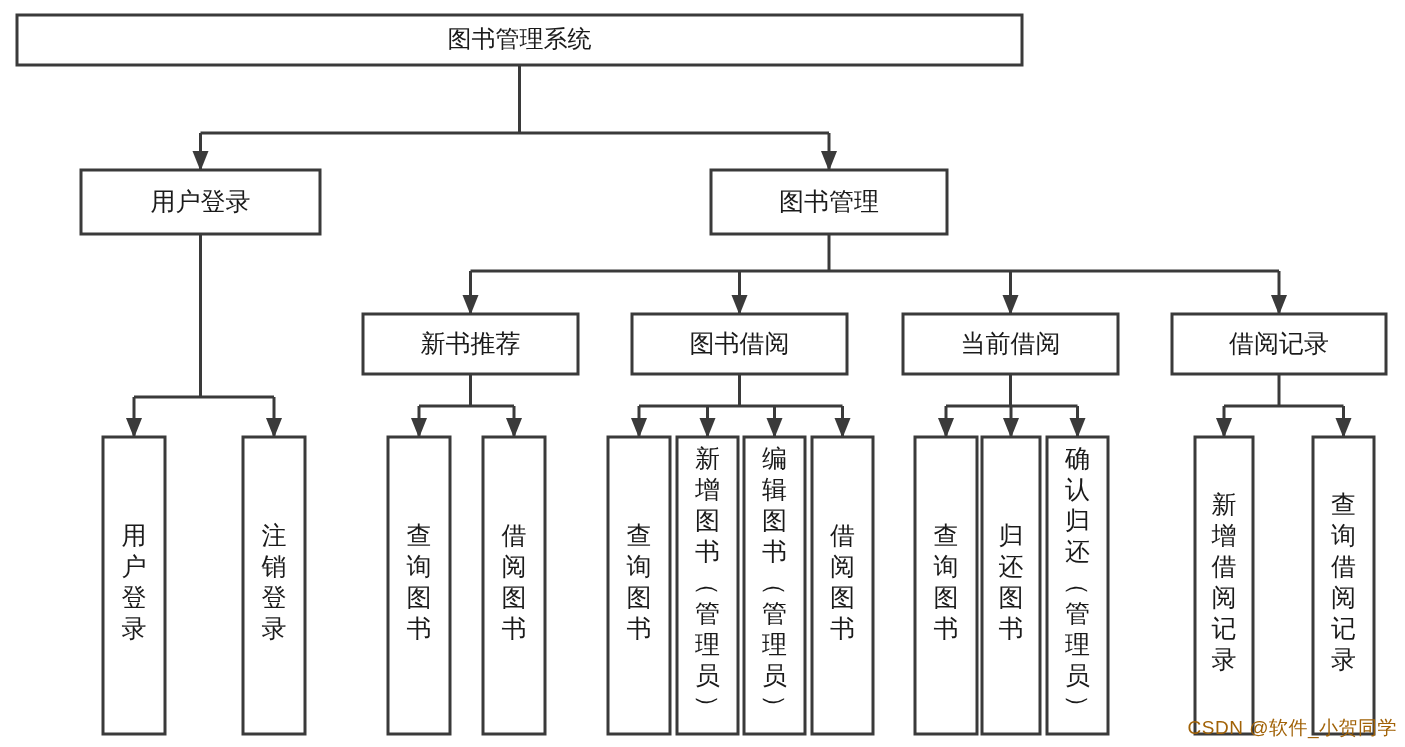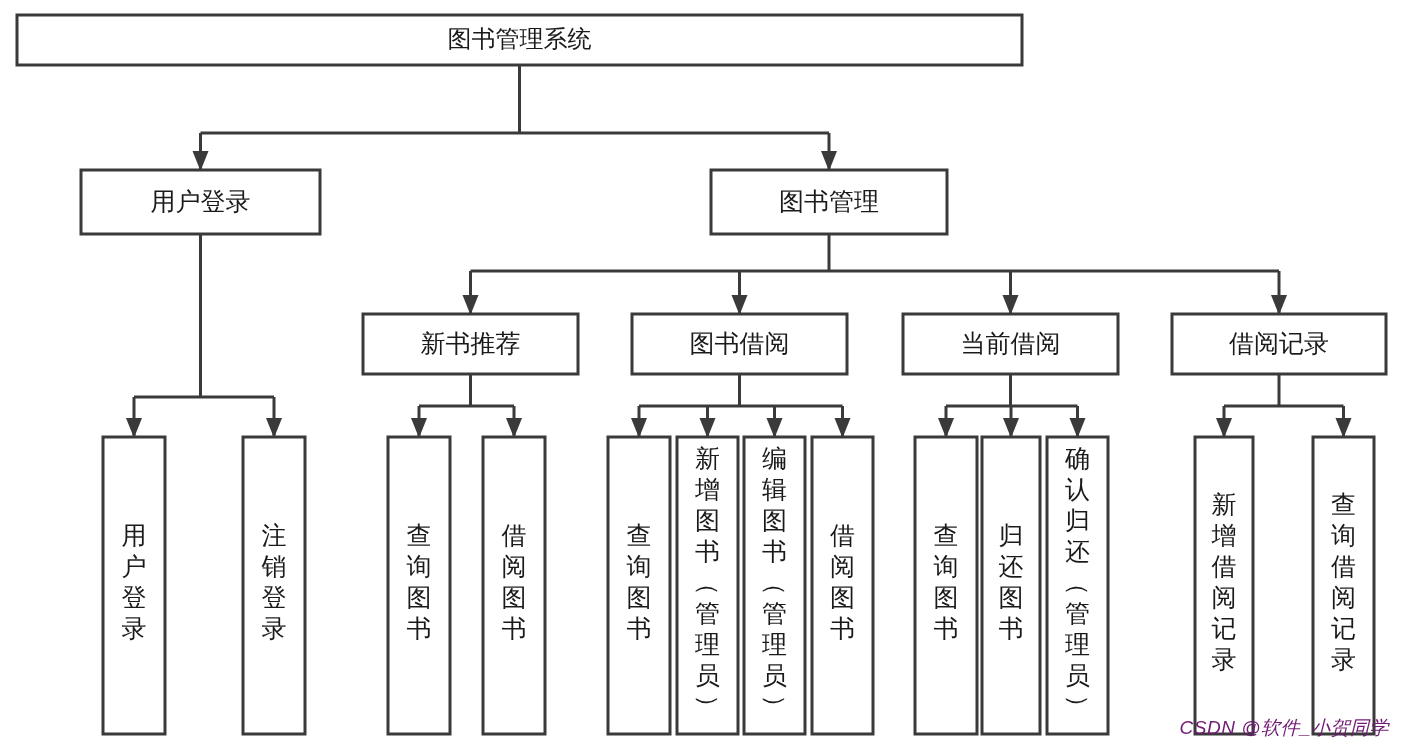--- a/index.html
+++ b/index.html
@@ -43,29 +43,28 @@
     text-anchor: middle;
     dominant-baseline: middle;
   }
   .node-label-v {
     font-family: "Liberation Sans", "DejaVu Sans", sans-serif;
     fill: #1a1a1a;
     text-anchor: middle;
   }
   .watermark {
     position: absolute;
-    right: 16px;
+    right: 8px;
     bottom: 6px;
     font-family: "Liberation Sans", "DejaVu Sans", sans-serif;
     font-size: 19px;
-    color: #701a75;
+    color: #a16207;
     white-space: nowrap;
     letter-spacing: 0.5px;
     user-select: none;
-    font-style: italic;
   }
 </style>
 </head>
 <body>
 
 <div id="stage">
   <svg id="diagram-svg" viewBox="0 0 1405 747">
     <g id="connector-layer">
         <line x1="519.5" y1="65" x2="519.5" y2="133" class="connector"></line>
         <line x1="200.5" y1="133" x2="829" y2="133" class="connector"></line>

